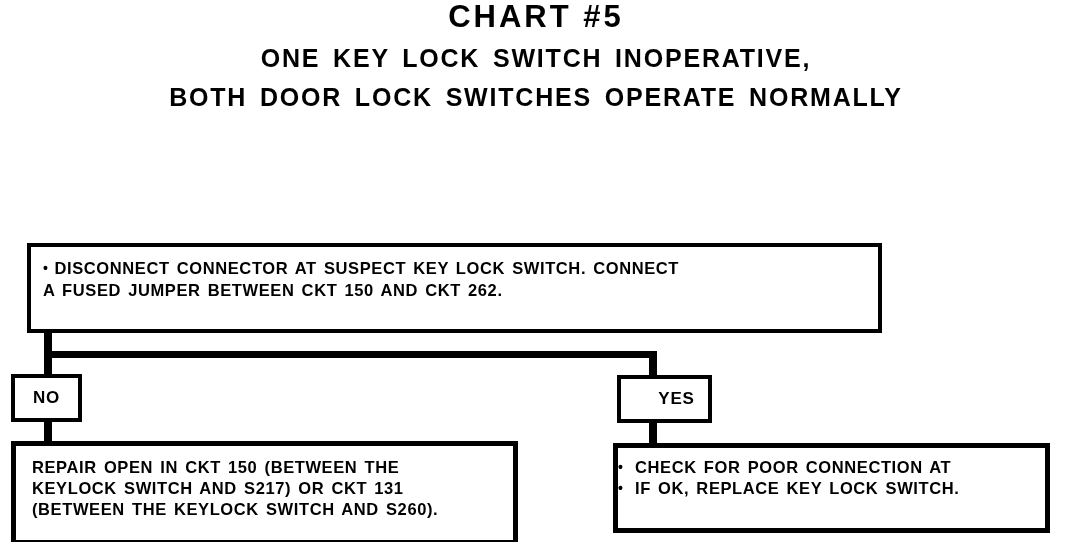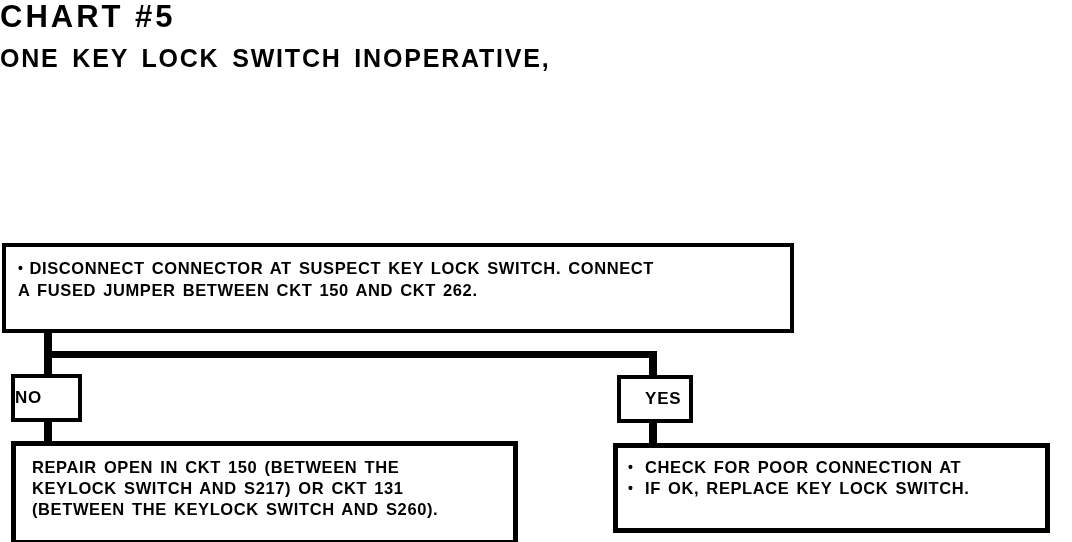--- a/index.html
+++ b/index.html
@@ -10,21 +10,21 @@
     background: #ffffff;
     color: #000000;
     font-family: "Liberation Sans", sans-serif;
     font-weight: bold;
     overflow: hidden;
   }
   
   .title-block {
     position: absolute;
     top: 1px; left: 0; right: 0;
-    text-align: left;
+    text-align: center;
     line-height: 1;
   }
   .title-main {
     font-size: 31px;
     letter-spacing: 3px;
     margin-bottom: 6px;
   }
   .title-sub {
     font-size: 25px;
     letter-spacing: 1.8px;
@@ -33,60 +33,61 @@
     margin-top: 13px;
   }
   
   .fbox {
     position: absolute;
     box-sizing: border-box;
     border: 4px solid #000;
     background: #fff;
   }
   .question-box {
-    left: 2px; top: 243px;
-    width: 792px; height: 90px;
+    left: 27px; top: 243px;
+    width: 855px; height: 90px;
     padding: 11px 0 0 12px;
     font-size: 16.5px;
     line-height: 21.5px;
     letter-spacing: 0.6px;
     word-spacing: 2px;
   }
   .q-first { white-space: nowrap; }
   .q-cont { margin-left: 0; white-space: nowrap; }
   .bullet {
     display: inline-block;
     margin-right: 6px;
     font-size: 14px;
     vertical-align: 1px;
   }
   .label-box {
     display: flex;
     align-items: center;
+    justify-content: center;
     font-size: 17px;
     letter-spacing: 0.8px;
   }
   .no-box  { left: 11px;  top: 374px; width: 71px; height: 48px; }
-  .yes-box { left: 617px; top: 375px; width: 76px; height: 48px; padding-left: 24px; }
+  .yes-box { left: 617px; top: 375px; width: 95px; height: 48px; padding-left: 24px; }
   .result-box {
     border-width: 5px;
     font-size: 16.5px;
     line-height: 21px;
     letter-spacing: 0.6px;
     word-spacing: 2px;
   }
   .result-left {
     left: 11px; top: 441px;
     width: 507px; height: 104px;
     padding: 11px 0 0 16px;
   }
   .result-right {
     left: 613px; top: 443px;
     width: 437px; height: 90px;
-    padding: 9px 0 0 10px;
+    padding: 9px 0 0 0;
   }
   .line { white-space: nowrap; }
   .b-line { white-space: nowrap; }
   .b-line .bullet { width: 11px; margin-right: 6px; }
   .b-cont { margin-left: 17px; white-space: nowrap; }
   
   .conn { position: absolute; background: #000; }
   .conn-v-top-left  { left: 44px;  top: 330px; width: 8px;  height: 45px; }
   .conn-h-bar       { left: 44px;  top: 351px; width: 613px; height: 7px; }
   .conn-v-top-right { left: 649px; top: 351px; width: 8px;  height: 25px; }
@@ -94,20 +95,21 @@
   .conn-v-yes-down  { left: 649px; top: 421px; width: 8px;  height: 23px; }
 </style>
 </head>
 <body>
 
 <div class="page">
 
   <div class="title-block">
     <div class="title-main">CHART #5</div>
     <div class="title-sub">ONE KEY LOCK SWITCH INOPERATIVE,</div>
+    <div class="title-sub">BOTH DOOR LOCK SWITCHES OPERATE NORMALLY</div>
   </div>
 
   <div class="fbox question-box">
     <div class="q-first"><span class="bullet">•</span><span>DISCONNECT CONNECTOR AT SUSPECT KEY LOCK SWITCH. CONNECT</span></div>
     <div class="q-cont">A FUSED JUMPER BETWEEN CKT 150 AND CKT 262.</div>
   </div>
 
   <div class="conn conn-v-top-left"></div>
   <div class="conn conn-h-bar"></div>
   <div class="conn conn-v-top-right"></div>

